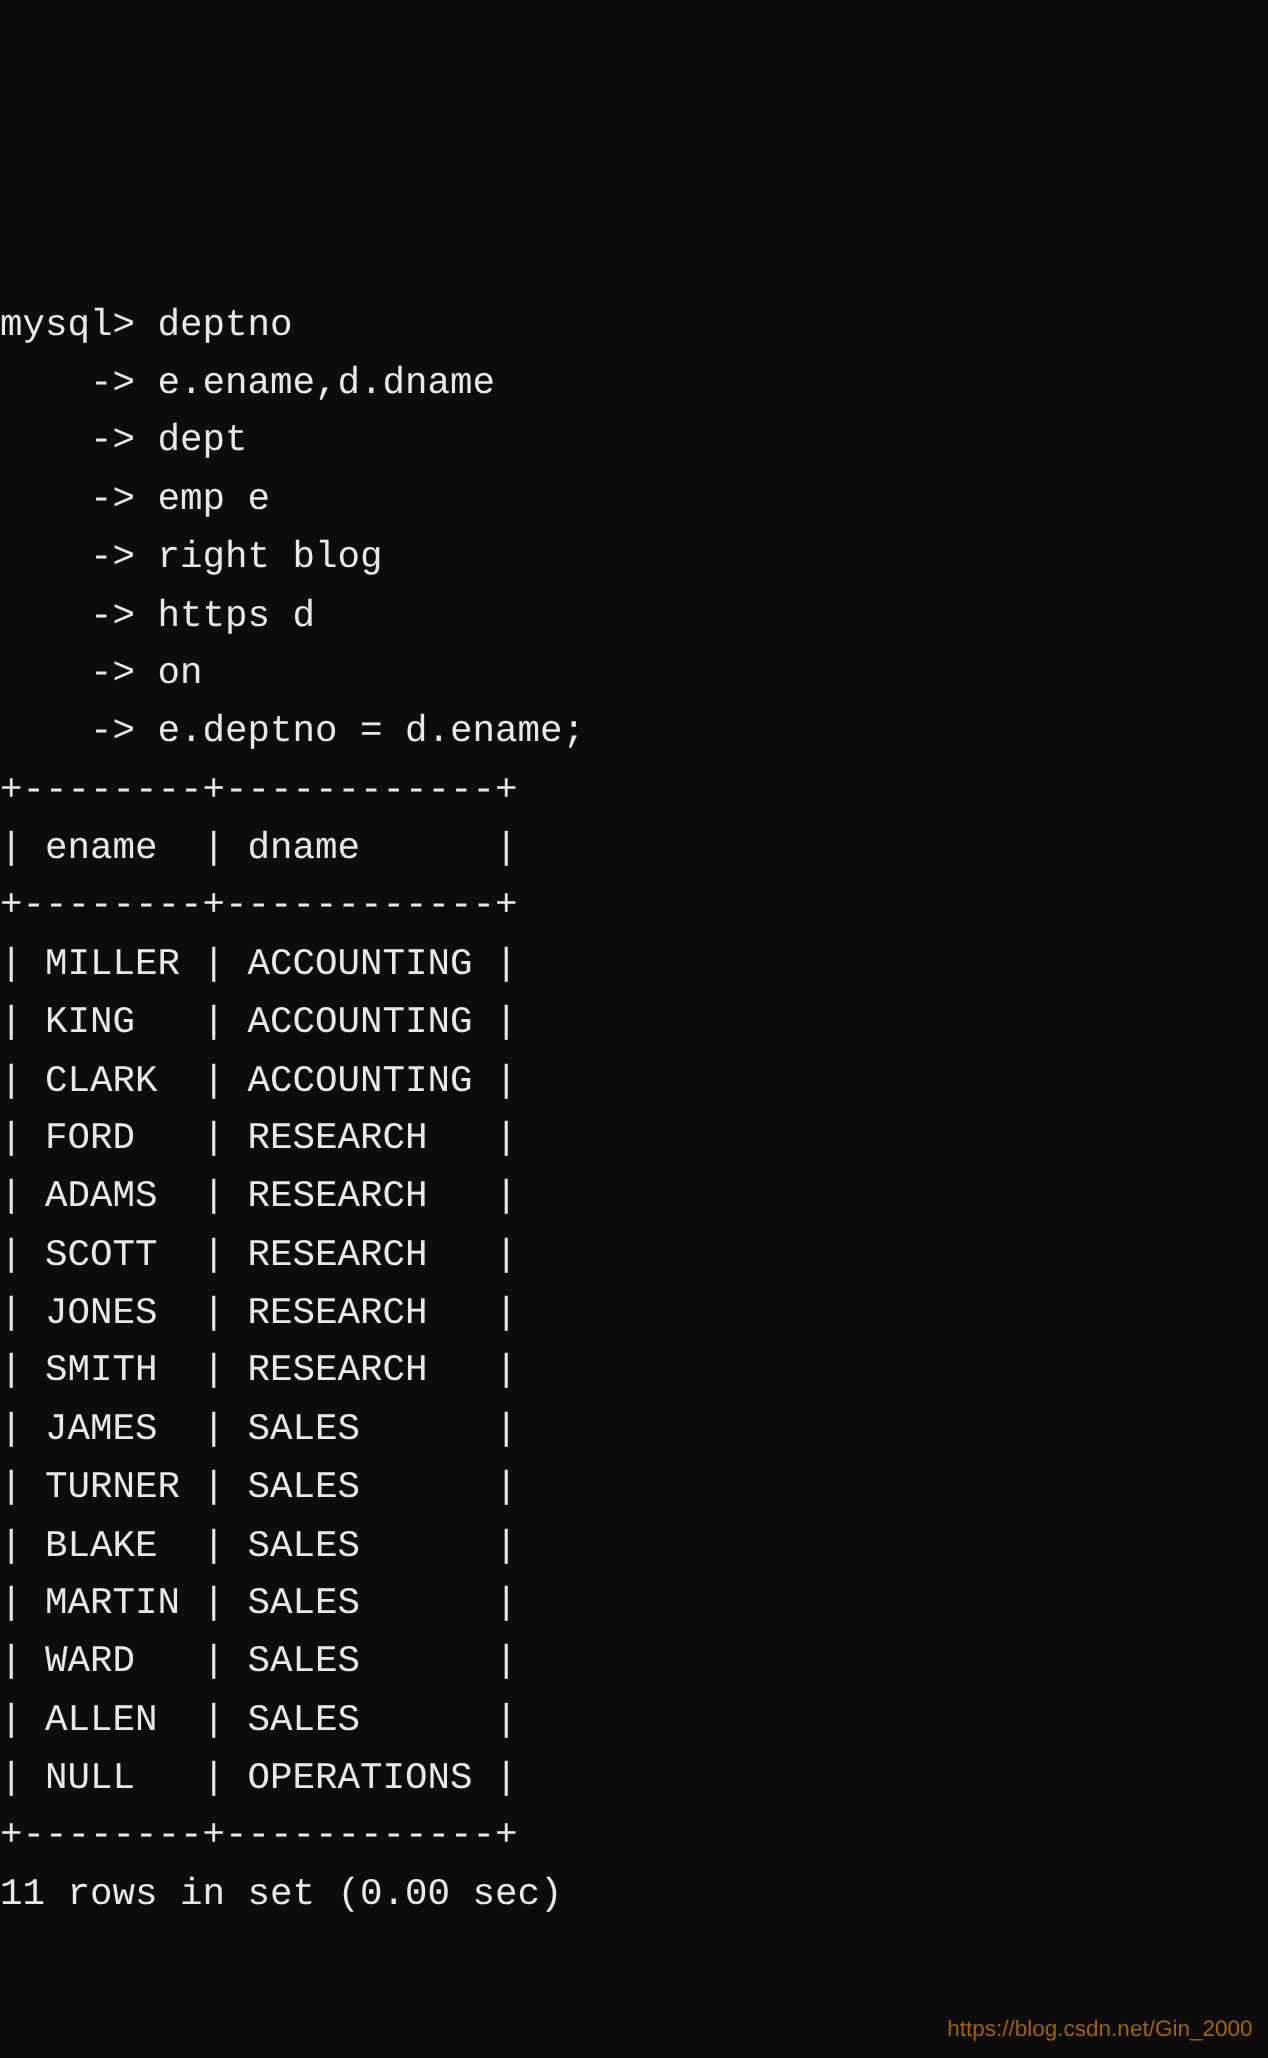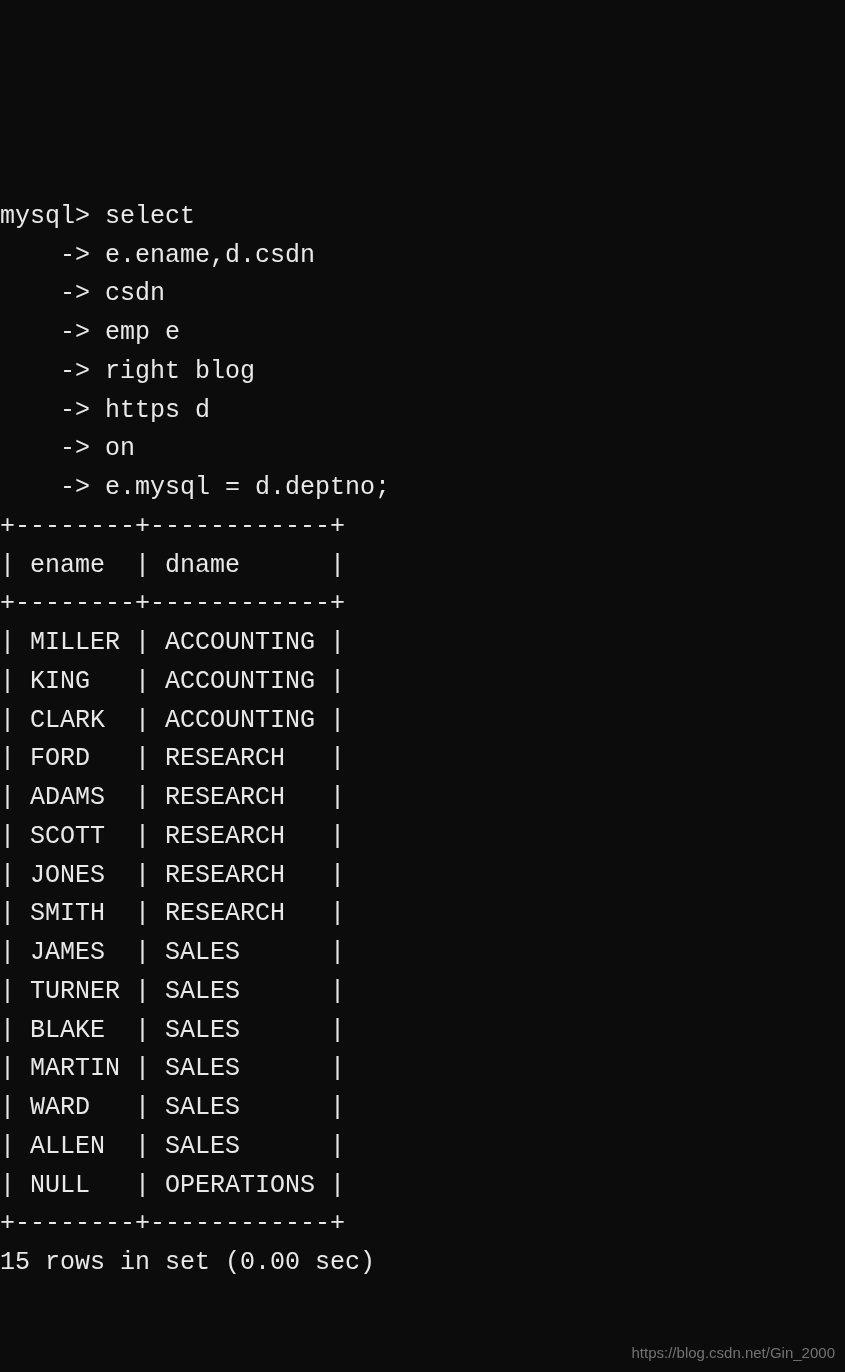--- a/index.html
+++ b/index.html
@@ -20,57 +20,57 @@
       position: relative;
     }
     .terminal {
       display: block;
     }
     .watermark {
       position: absolute;
       bottom: 8px;
       right: 10px;
       font-size: 15px;
-      color: #737373;
+      color: #a16207;
       font-family: Arial, sans-serif;
       white-space: normal;
     }
   </style>
 </head>
 <body>
 
 
 
 <div class="terminal">
-<span>mysql&gt; </span><span>select</span>
-<span>    -&gt; </span><span>e.ename,d.csdn</span>
-<span>    -&gt; </span><span>csdn</span>
+<span>mysql&gt; </span><span>deptno</span>
+<span>    -&gt; </span><span>e.ename,d.dname</span>
+<span>    -&gt; </span><span>dept</span>
 <span>    -&gt; </span><span>emp e</span>
 <span>    -&gt; </span><span>right blog</span>
 <span>    -&gt; </span><span>https d</span>
 <span>    -&gt; </span><span>on</span>
-<span>    -&gt; </span><span>e.mysql = d.deptno;</span>
+<span>    -&gt; </span><span>e.deptno = d.ename;</span>
 <span>+--------+------------+</span>
 <span>| ename  | dname      |</span>
 <span>+--------+------------+</span>
 <span id="table-rows">| MILLER | ACCOUNTING |
 | KING   | ACCOUNTING |
 | CLARK  | ACCOUNTING |
 | FORD   | RESEARCH   |
 | ADAMS  | RESEARCH   |
 | SCOTT  | RESEARCH   |
 | JONES  | RESEARCH   |
 | SMITH  | RESEARCH   |
 | JAMES  | SALES      |
 | TURNER | SALES      |
 | BLAKE  | SALES      |
 | MARTIN | SALES      |
 | WARD   | SALES      |
 | ALLEN  | SALES      |
 | NULL   | OPERATIONS |</span>
 <span>+--------+------------+</span>
-<span>15 rows in set (0.00 sec)</span>
+<span>11 rows in set (0.00 sec)</span>
 </div>
 
 <div class="watermark">https://blog.csdn.net/Gin_2000</div>
 
 
 
 
 </body></html>

